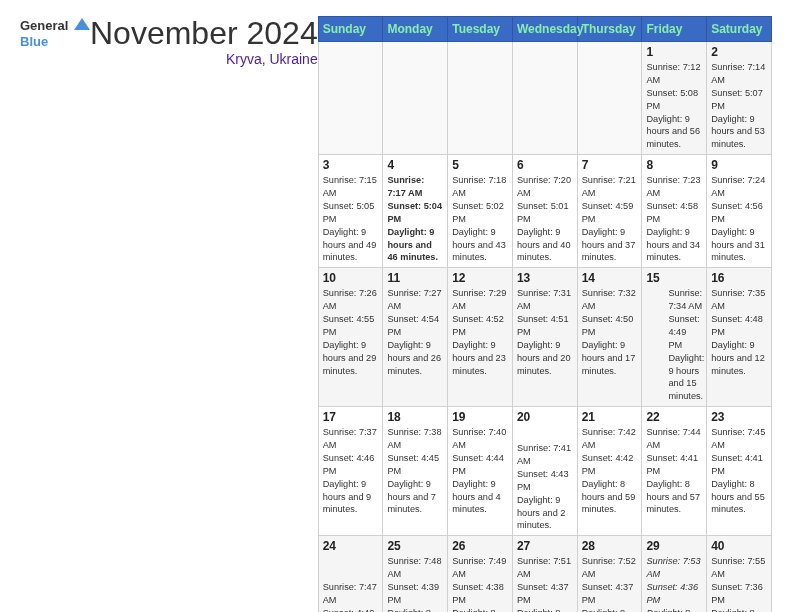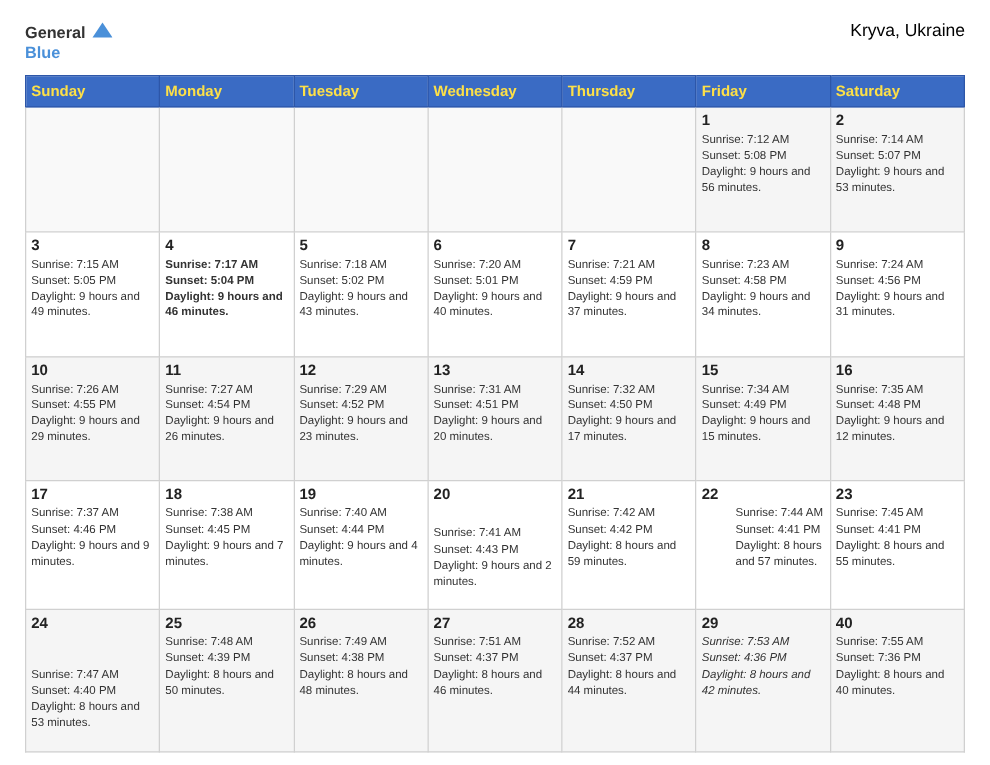--- a/index.html
+++ b/index.html
@@ -8,21 +8,21 @@
       height: 612px;
       font-family: Arial, sans-serif;
       background: #fff;
       overflow: hidden;
     }
     .page {
       width: 792px;
       height: 612px;
       padding: 16px 20px 10px 20px;
       display: flex;
-      flex-direction: column;
+      flex-direction: row;
     }
     .header {
       display: flex;
       justify-content: space-between;
       align-items: flex-start;
       margin-bottom: 8px;
     }
     .logo {
       display: flex;
       align-items: center;
@@ -32,32 +32,32 @@
       text-align: right;
     }
     .main-title {
       font-size: 32px;
       font-weight: 300;
       color: #333;
       line-height: 1.1;
     }
     .subtitle {
       font-size: 14px;
-      color: #000000;
+      color: #4c1d95;
     }
     .calendar {
       flex: 1;
       border: 1px solid #ccc;
       border-collapse: collapse;
       width: 100%;
       table-layout: fixed;
     }
     .calendar thead tr th {
       background: #3a6bc4;
-      color: #fde047;
+      color: #86efac;
       font-size: 12px;
       font-weight: bold;
       padding: 5px 4px;
       text-align: left;
       border: 1px solid #2d56a8;
     }
     .calendar tbody tr td {
       vertical-align: top;
       border: 1px solid #d0d0d0;
       padding: 3px 4px;
@@ -94,20 +94,21 @@
 <div class="page">
   <div class="header">
     <div class="logo">
     <svg width="70" height="36" viewBox="0 0 70 36" xmlns="http://www.w3.org/2000/svg">
       <text x="0" y="14" font-size="13" font-weight="bold" fill="#333" font-family="Arial">General</text>
       <text x="0" y="30" font-size="13" font-weight="bold" fill="#4a90d9" font-family="Arial">Blue</text>
       <polygon points="62,2 70,14 54,14" fill="#4a90d9"></polygon>
     </svg>
   </div>
     <div class="title-block">
+      <div class="main-title">November 2024</div>
       <div class="subtitle">Kryva, Ukraine</div>
     </div>
   </div>
 
   <table class="calendar">
     <thead>
       <tr>
       <th>Sunday</th>
           <th>Monday</th>
           <th>Tuesday</th>
@@ -207,21 +208,21 @@
 Daylight: 9 hours and 20 minutes.</div>
           </td>
           <td>
             <span class="day-number">14</span>
             <div class="day-info" style="white-space: pre-line;">Sunrise: 7:32 AM
 Sunset: 4:50 PM
 Daylight: 9 hours and 17 minutes.</div>
           </td>
           <td>
             <span class="day-number">15</span>
-            <div class="day-info" style="white-space: pre-line;">Sunrise: 7:34 AM
+            <div class="day-info" style="white-space: pre-line; margin-left: 22px;">Sunrise: 7:34 AM
 Sunset: 4:49 PM
 Daylight: 9 hours and 15 minutes.</div>
           </td>
           <td>
             <span class="day-number">16</span>
             <div class="day-info" style="white-space: pre-line;">Sunrise: 7:35 AM
 Sunset: 4:48 PM
 Daylight: 9 hours and 12 minutes.</div>
           </td>
         </tr>
@@ -251,21 +252,21 @@
 Daylight: 9 hours and 2 minutes.</div>
           </td>
           <td>
             <span class="day-number">21</span>
             <div class="day-info" style="white-space: pre-line;">Sunrise: 7:42 AM
 Sunset: 4:42 PM
 Daylight: 8 hours and 59 minutes.</div>
           </td>
           <td>
             <span class="day-number">22</span>
-            <div class="day-info" style="white-space: pre-line; margin-left: 27px;">Sunrise: 7:44 AM
+            <div class="day-info" style="white-space: pre-line;">Sunrise: 7:44 AM
 Sunset: 4:41 PM
 Daylight: 8 hours and 57 minutes.</div>
           </td>
           <td>
             <span class="day-number">23</span>
             <div class="day-info" style="white-space: pre-line;">Sunrise: 7:45 AM
 Sunset: 4:41 PM
 Daylight: 8 hours and 55 minutes.</div>
           </td>
         </tr>

